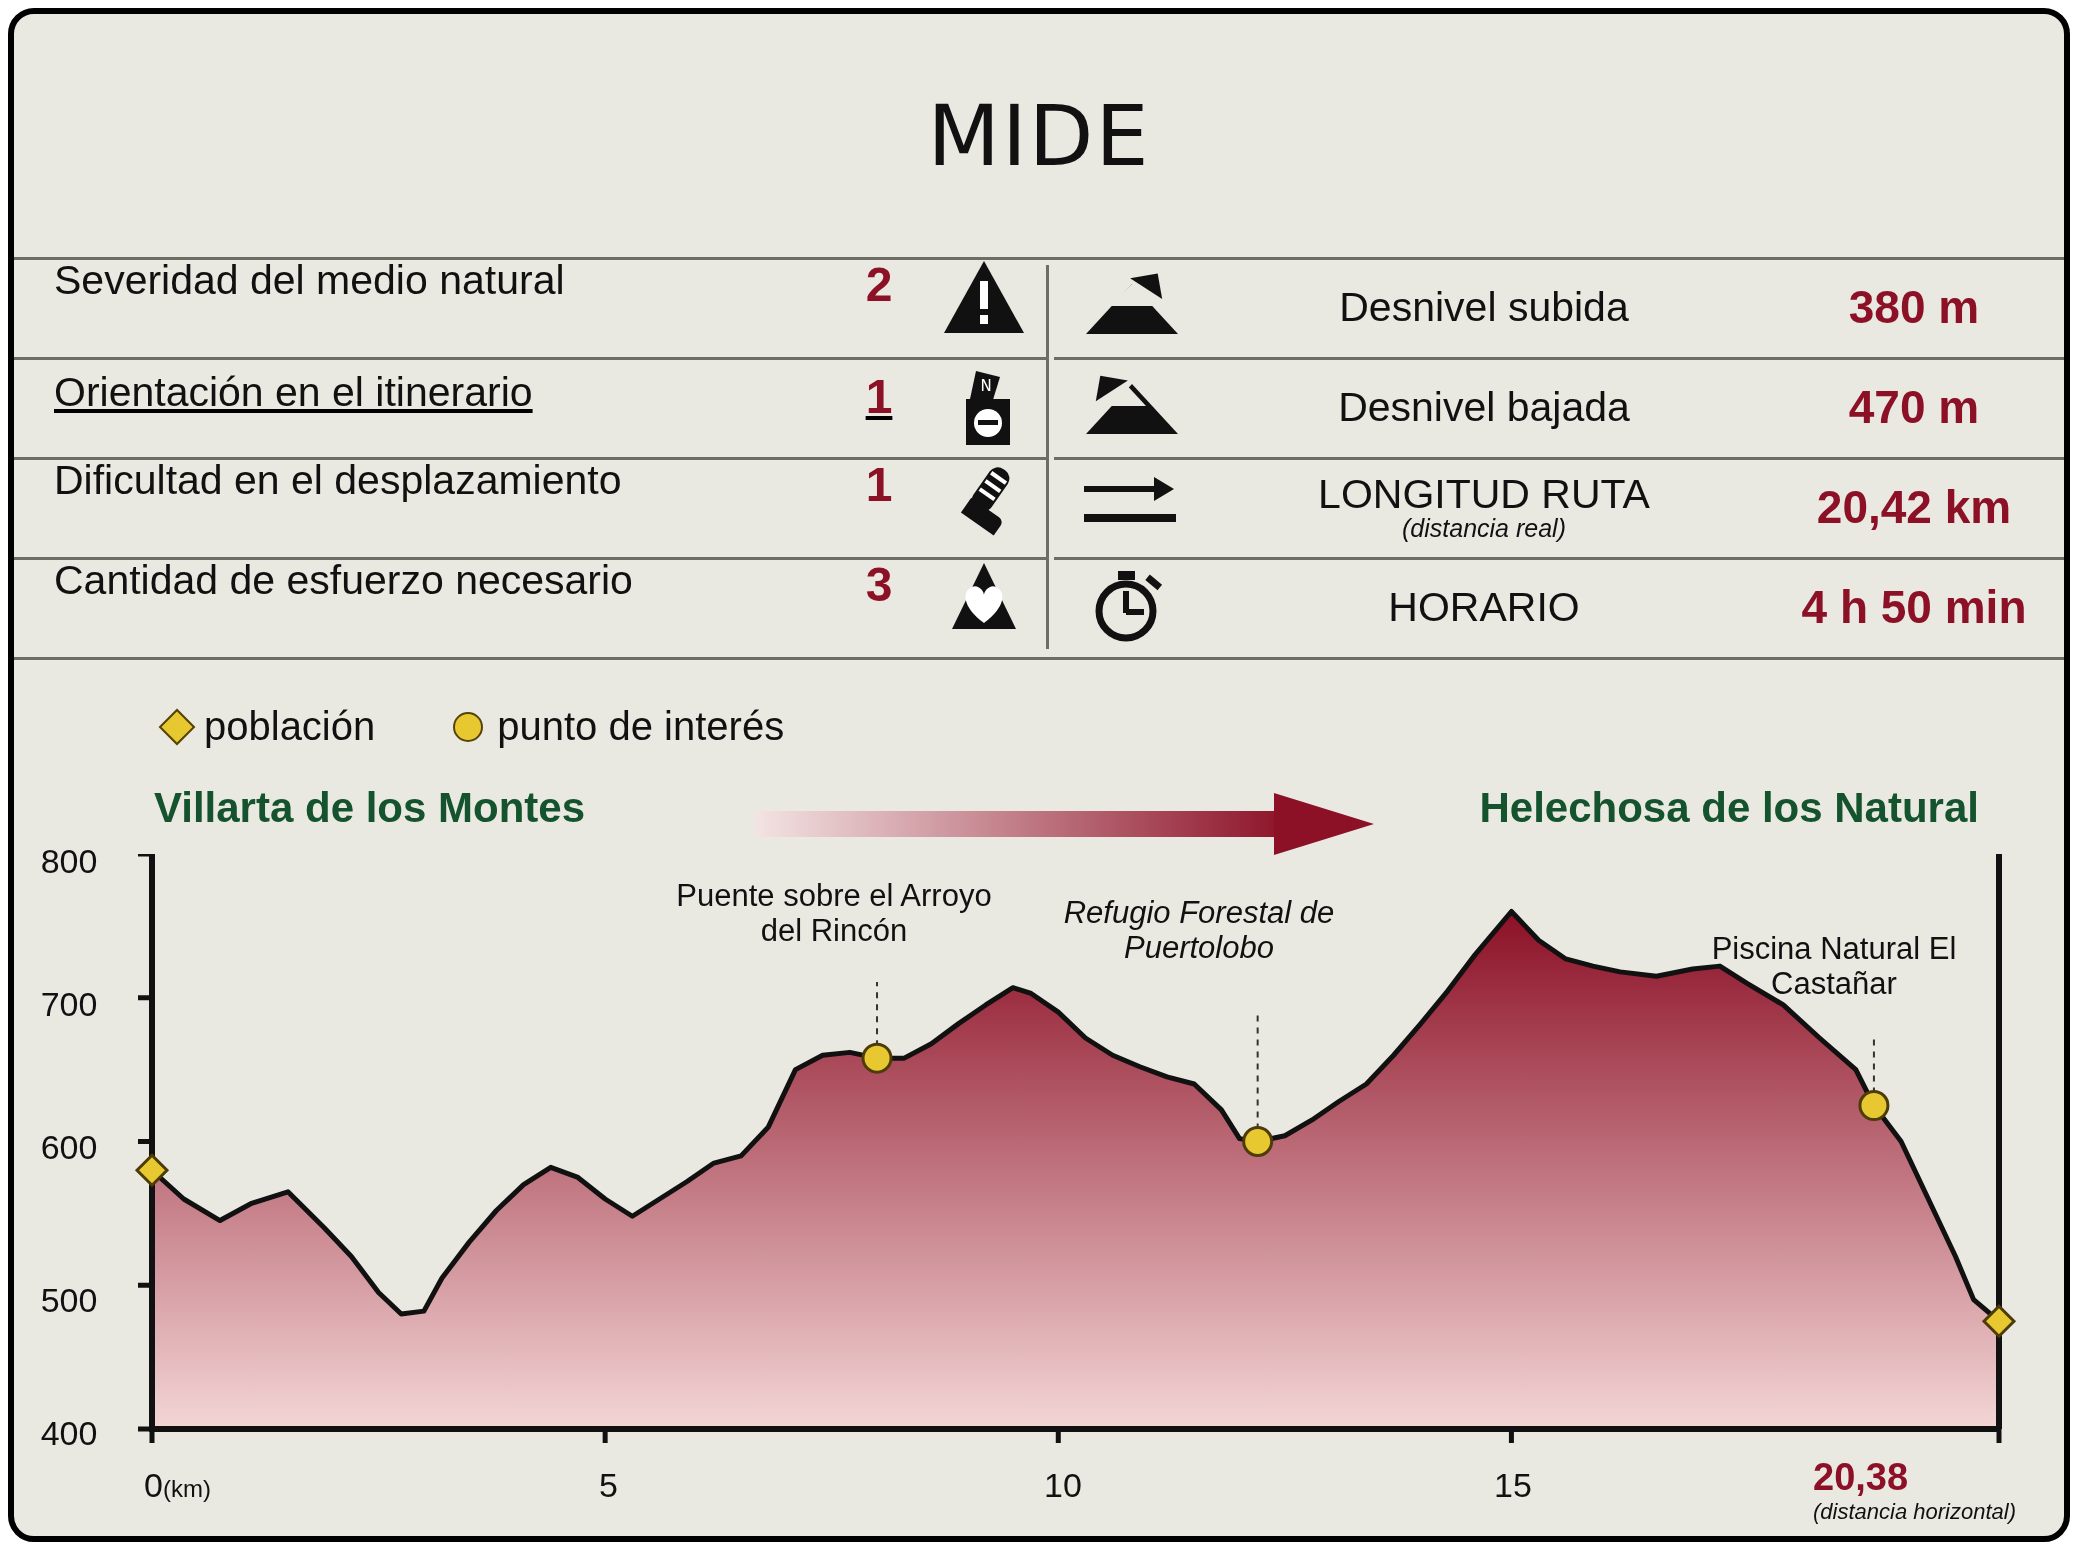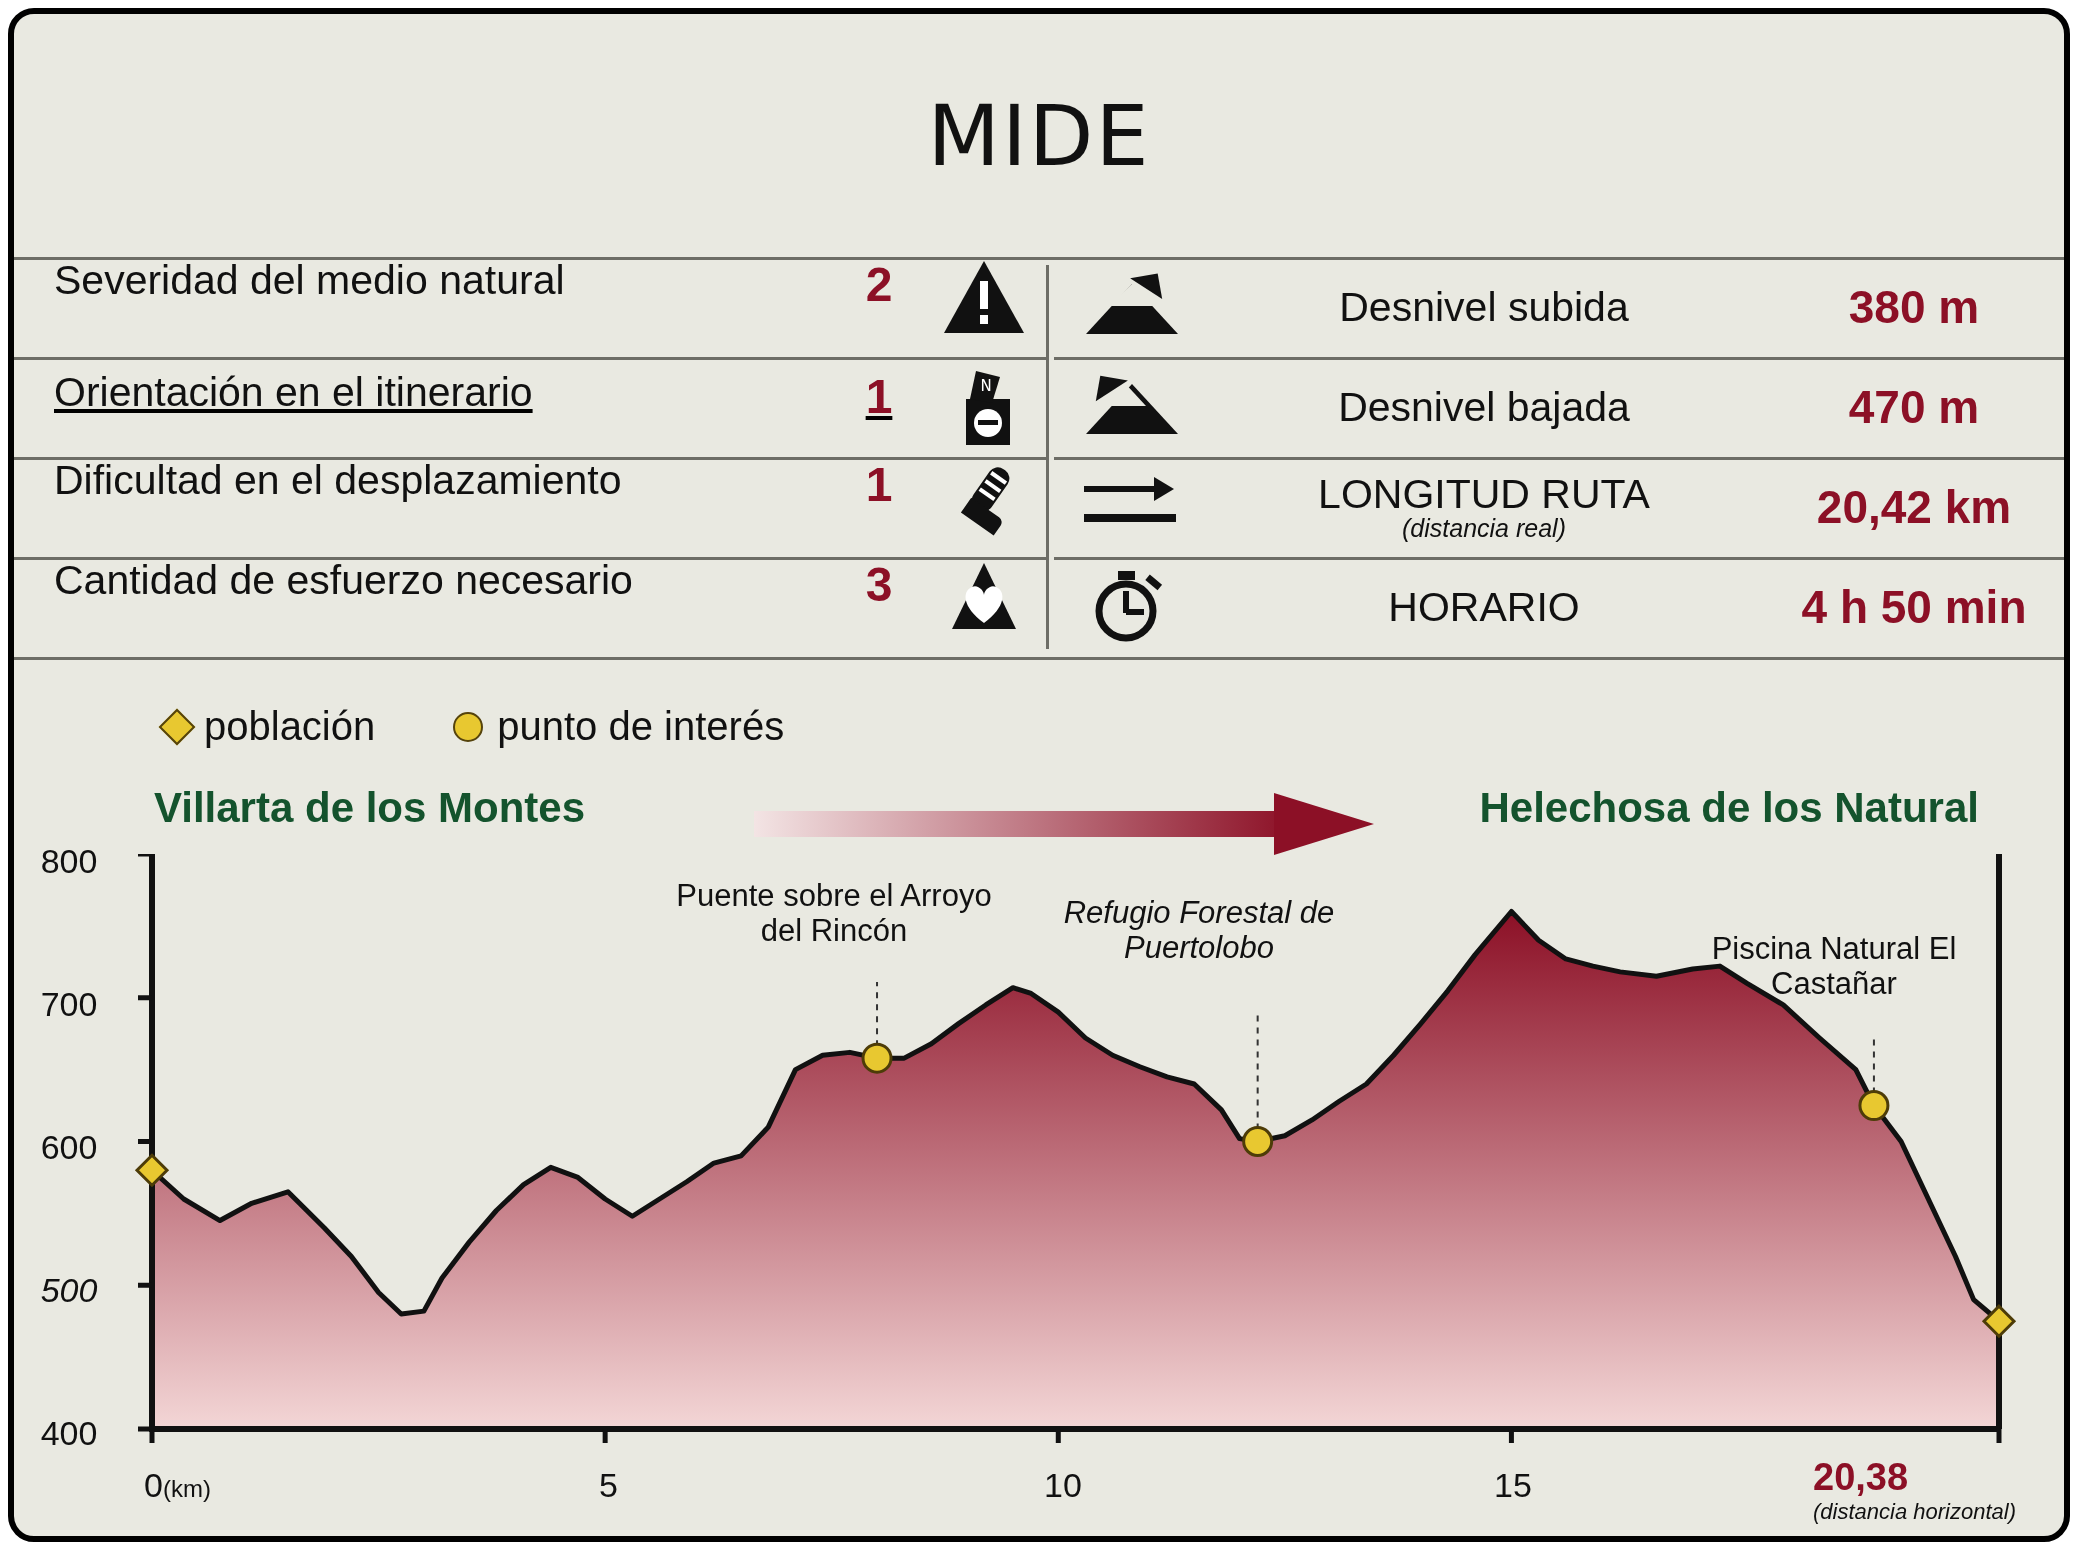--- a/index.html
+++ b/index.html
@@ -241,21 +241,21 @@
           <circle cx="1859.9332679097156" cy="251.5625" r="14" fill="#e8c830" stroke="#4d3c08" stroke-width="3"></circle>
           <polygon points="138,301.25 153,316.25 138,331.25 123,316.25" fill="#e8c830" stroke="#4d3c08" stroke-width="3"></polygon>
           <polygon points="1985,452.1875 2000,467.1875 1985,482.1875 1970,467.1875" fill="#e8c830" stroke="#4d3c08" stroke-width="3"></polygon>
         </g>
     </svg>
 
     
     <div class="ylab" style="left:10px; top:-12px;">800</div>
     <div class="ylab" style="left:10px; top:131px;">700</div>
     <div class="ylab" style="left:10px; top:274px;">600</div>
-    <div class="ylab" style="left:10px; top:417px;font-style:italic;">500</div>
+    <div class="ylab" style="left:10px; top:427px;">500</div>
     <div class="ylab" style="left:10px; top:560px;">400</div>
 
     
     <div class="xlab" style="left:130px; top:612px;">
       <span>0</span><span class="xkm">(km)</span>
     </div>
     <div class="xlab" style="left:585px; top:612px;">5</div>
     <div class="xlab" style="left:1030px; top:612px;">10</div>
     <div class="xlab" style="left:1480px; top:612px;">15</div>
     <div class="endkm" style="right:60px; top:602px;">

